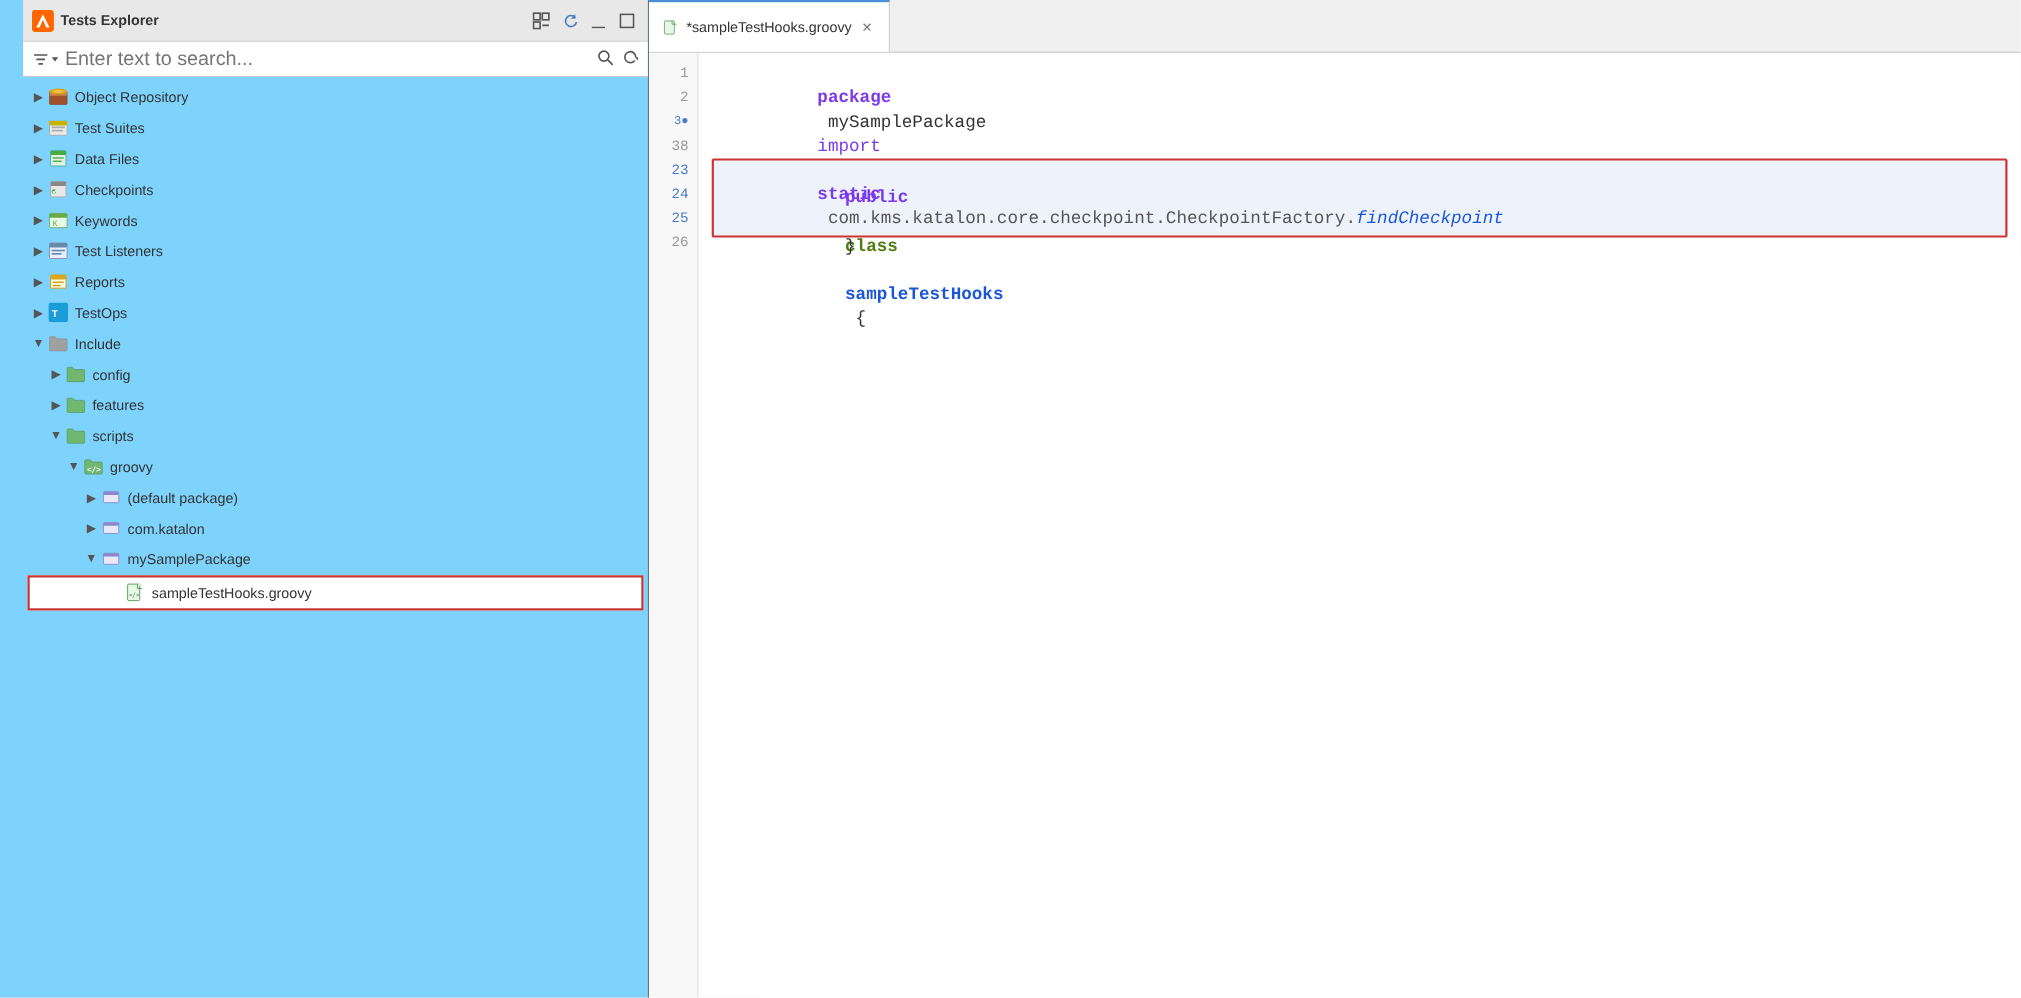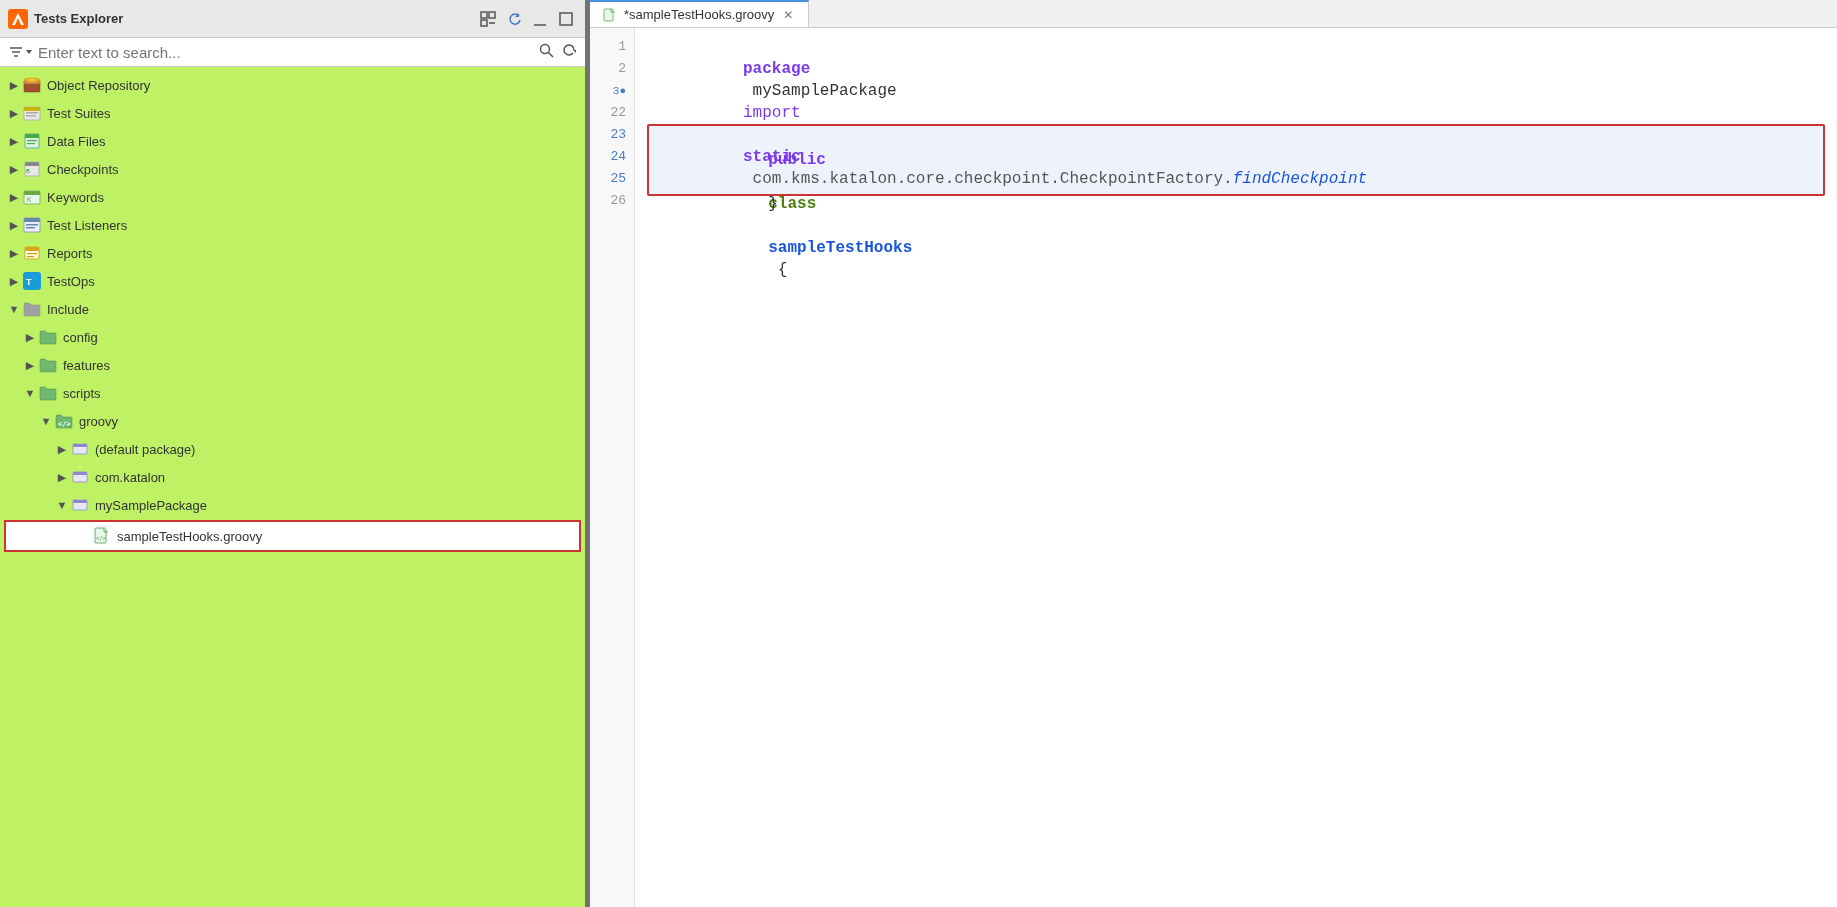--- a/index.html
+++ b/index.html
@@ -1,31 +1,31 @@
 <!DOCTYPE html>
 <html><head>
   <meta charset="utf-8">
   <style>
     * { box-sizing: border-box; margin: 0; padding: 0; }
     body { font-family: 'Segoe UI', Arial, sans-serif; font-size: 13px; background: #f0f0f0; display: flex; flex-direction: column; height: 907px; width: 1837px; overflow: hidden; }
 
     .main-layout { display: flex; flex: 1; overflow: hidden; }
 
     
-    .left-panel { width: 590px; min-width: 590px; background: #bef264; border-right: 5px solid #737373; display: flex; flex-direction: column; overflow: hidden; }
+    .left-panel { width: 590px; min-width: 590px; background: #7dd3fc; border-right: 1px solid #737373; display: flex; flex-direction: column; overflow: hidden; padding-left: 21px; }
 
     .panel-header { background: #e8e8e8; border-bottom: 1px solid #ccc; padding: 6px 8px; display: flex; align-items: center; gap: 6px; height: 38px; }
     .panel-title { font-weight: 600; font-size: 13px; color: #333; }
     .panel-title-icon { width: 20px; height: 20px; display: flex; align-items: center; justify-content: center; }
     .header-icons { margin-left: auto; display: flex; gap: 4px; align-items: center; }
     .header-icon-btn { width: 22px; height: 22px; display: flex; align-items: center; justify-content: center; cursor: pointer; color: #555; font-size: 14px; border: none; background: none; }
 
     .search-bar { display: flex; align-items: center; padding: 5px 8px; background: #fff; border-bottom: 1px solid #ccc; gap: 4px; }
     .search-filter-btn { color: #555; cursor: pointer; font-size: 13px; display: flex; align-items: center; }
-    .search-input { flex: 1; border: none; outline: none; font-size: 15px; color: #999; background: transparent; }
+    .search-input { flex: 1; border: none; outline: none; font-size: 18px; color: #999; background: transparent; }
     .search-icons { display: flex; gap: 4px; }
 
     .tree-container { flex: 1; overflow-y: auto; overflow-x: hidden; padding: 4px 0; }
 
     
     .tree-item { display: flex; align-items: center; padding: 4px 6px; cursor: pointer; user-select: none; white-space: nowrap; }
 
     .chevron { width: 16px; height: 16px; display: flex; align-items: center; justify-content: center; font-size: 11px; color: #555; flex-shrink: 0; }
     .chevron-placeholder { width: 16px; flex-shrink: 0; }
     .item-icon { width: 20px; height: 20px; margin-right: 5px; display: flex; align-items: center; justify-content: center; flex-shrink: 0; }
@@ -33,21 +33,21 @@
 
     
     .indent-1 { padding-left: 22px; }
     .indent-2 { padding-left: 38px; }
     .indent-3 { padding-left: 54px; }
     .indent-4 { padding-left: 70px; }
 
     
     .right-panel { flex: 1; display: flex; flex-direction: column; background: #fff; overflow: hidden; }
 
-    .tab-bar { display: flex; align-items: stretch; background: #f0f0f0; border-bottom: 1px solid #ccc; height: 28px; }
+    .tab-bar { display: flex; align-items: stretch; background: #f0f0f0; border-bottom: 1px solid #ccc; height: 48px; }
     .tab { display: flex; align-items: center; padding: 0 12px; gap: 6px; border-right: 1px solid #ccc; background: #fff; border-top: 2px solid transparent; cursor: pointer; font-size: 13px; color: #333; }
     .tab.active { background: #fff; border-top: 2px solid #4a90d9; }
     .tab-icon { width: 16px; height: 16px; display: flex; align-items: center; justify-content: center; }
     .tab-close { width: 16px; height: 16px; display: flex; align-items: center; justify-content: center; color: #777; font-size: 12px; cursor: pointer; border-radius: 3px; }
 
     .editor-area { flex: 1; display: flex; overflow: hidden; }
     .line-numbers { width: 45px; background: #f8f8f8; border-right: 1px solid #e0e0e0; padding: 8px 0; display: flex; flex-direction: column; align-items: flex-end; padding-right: 8px; }
     .line-number { font-family: 'Courier New', monospace; font-size: 13px; color: #999; line-height: 22px; height: 22px; }
     .line-number.active { color: #333; }
 
@@ -361,21 +361,21 @@
     </div>
 
     <div class="editor-area">
 
       <div class="line-numbers">
         <div class="line-number">1</div>
         <div class="line-number">2</div>
         <div class="line-number" style="display:flex;align-items:center;gap:2px;">
           <span style="color:#4a7cc7;font-size:11px;">3●</span>
         </div>
-        <div class="line-number">22</div>
+        <div class="line-number">38</div>
         <div class="line-number active" style="color:#4a7cc7;">23</div>
         <div class="line-number active" style="color:#4a7cc7;">24</div>
         <div class="line-number active" style="color:#4a7cc7;">25</div>
         <div class="line-number">26</div>
       </div>
 
       <div class="code-content" style="position:relative;">
 
         <div class="code-line">
           <span class="kw-package">package</span>

